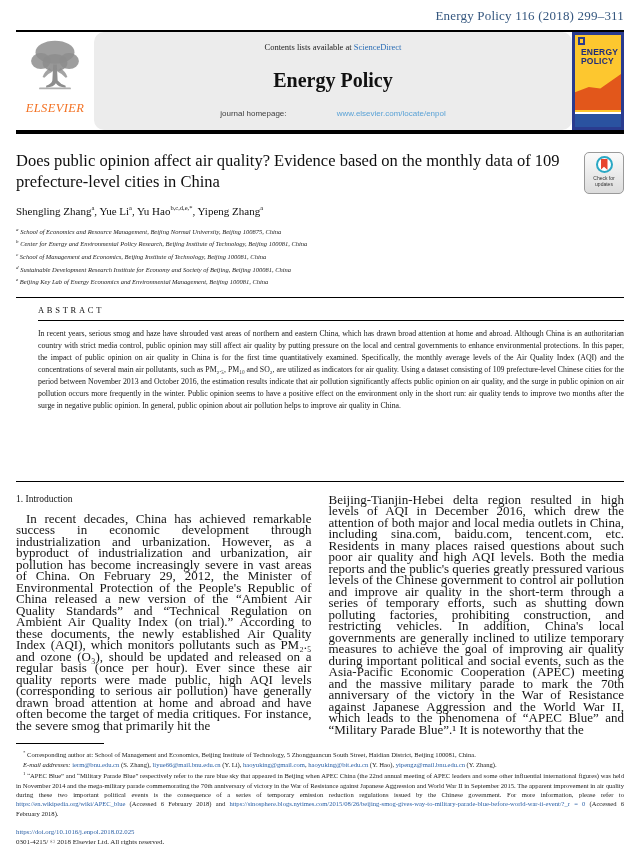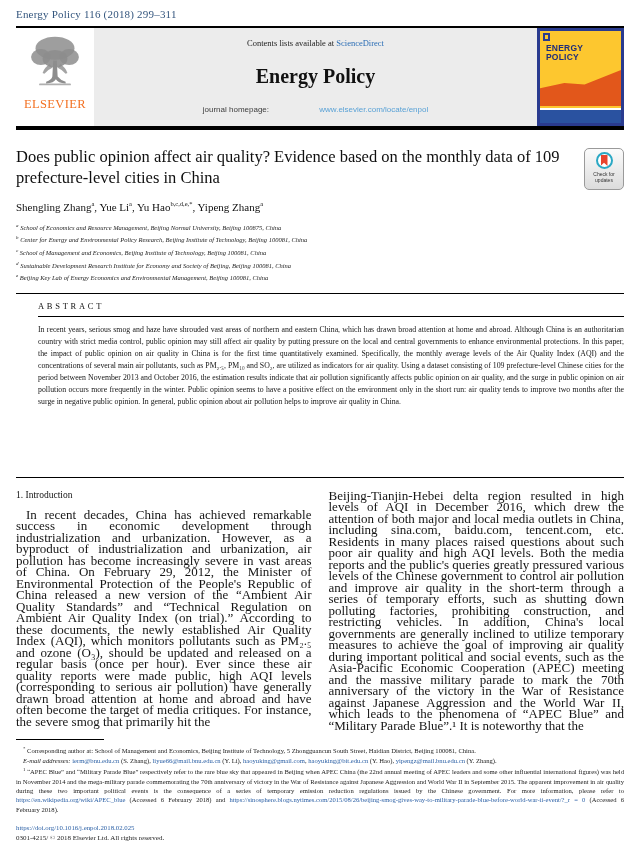--- a/index.html
+++ b/index.html
@@ -1,36 +1,36 @@
 <!DOCTYPE html>
 <html><head>
 <meta charset="utf-8">
 <style>
   * { margin: 0; padding: 0; box-sizing: border-box; }
   html, body { background: #ffffff; }
   body { font-family: "Liberation Serif", "DejaVu Serif", serif; color: #1a1a1a; }
   .page { position: relative; width: 640px; height: 862px; margin: 0 auto; background: #fff; padding: 0 16px; overflow: hidden; }
 
-  .citation { margin-top: 8px; text-align: left; font-size: 11px; color: #34567e; letter-spacing: 0.2px; }
+  .citation { margin-top: 8px; text-align: right; font-size: 13px; color: #34567e; letter-spacing: 0.2px; }
 
   .rule-thin { margin-top: 6px; height: 2px; background: #000; }
   .rule-thick { height: 4px; background: #000; }
 
   .header { display: flex; align-items: stretch; height: 98px; }
   .logo-box { width: 78px; background: #fff; display: flex; flex-direction: column; align-items: center; justify-content: flex-start; padding-top: 6px; }
   .logo-box svg { width: 56px; height: 62px; }
-  .elsevier-text { font-size: 12.5px; color: #f37021; font-weight: 500; letter-spacing: 0.4px; margin-top: 1px; }
-  .header-mid { flex: 1; background: #ececec; display: flex; flex-direction: column; align-items: center; justify-content: space-between; padding: 10px 6px 12px 6px; }
+  .elsevier-text { font-size: 12.5px; color: #f37021; font-weight: 500; letter-spacing: 0.4px; margin-top: 1px; font-style: italic; }
+  .header-mid { flex: 1; background: #ececec; display: flex; flex-direction: column; align-items: center; justify-content: space-between; padding: 10px 6px 12px 6px; border-radius: 10px; }
   .contents-line { font-size: 8.5px; color: #222; }
   .sd-link { color: #2a6db5; text-decoration: none; }
   .journal-title { font-size: 20px; font-weight: 600; color: #111; }
   .homepage-line { font-family: "Liberation Sans", sans-serif; font-size: 8px; color: #3d3d3d; }
   .homepage-line a { color: #5aa2d6; text-decoration: none; padding-left: 48px; }
 
-  .cover { width: 87px; background: #fdc72f; border: 3px solid #2a3b8f; position: relative; overflow: hidden; }
+  .cover { width: 52px; background: #fdc72f; border: 3px solid #2a3b8f; position: relative; overflow: hidden; }
   .cover-mark { position: absolute; top: 2px; left: 3px; width: 7px; height: 8px; background: #2a3b8f; }
   .cover-mark:after { content: ""; position: absolute; left: 2px; top: 2px; width: 3px; height: 4px; background: #fdc72f; }
   .cover-title { position: absolute; top: 13px; left: 6px; font-family: "Liberation Sans", sans-serif; font-weight: bold; font-size: 8.5px; line-height: 9px; color: #1f2d7a; letter-spacing: 0.2px; }
   .cover-red { position: absolute; left: 0; right: 0; top: 38%; height: 44%; background: #e2571b; clip-path: polygon(0 55%, 30% 42%, 55% 46%, 100% 10%, 100% 100%, 0 100%); }
   .cover-band { position: absolute; left: 0; right: 0; bottom: 0; height: 16%; background: #2a52a0; border-top: 2px solid #fff; }
 
   .title-row { display: flex; margin-top: 16px; }
   .article-title { flex: 1; font-size: 16.5px; line-height: 21px; font-weight: 500; color: #0f0f0f; padding-right: 18px; }
   .update-badge { width: 40px; height: 42px; border: 1px solid #9a9a9a; border-radius: 5px; background: linear-gradient(#fbfbfb, #dcdcdc); display: flex; flex-direction: column; align-items: center; padding-top: 3px; flex: 0 0 auto; margin-top: 2px; }
   .badge-circle { width: 17px; height: 17px; border-radius: 50%; border: 2.5px solid #2ba8c4; background: #fff; display: flex; align-items: flex-start; justify-content: center; }

